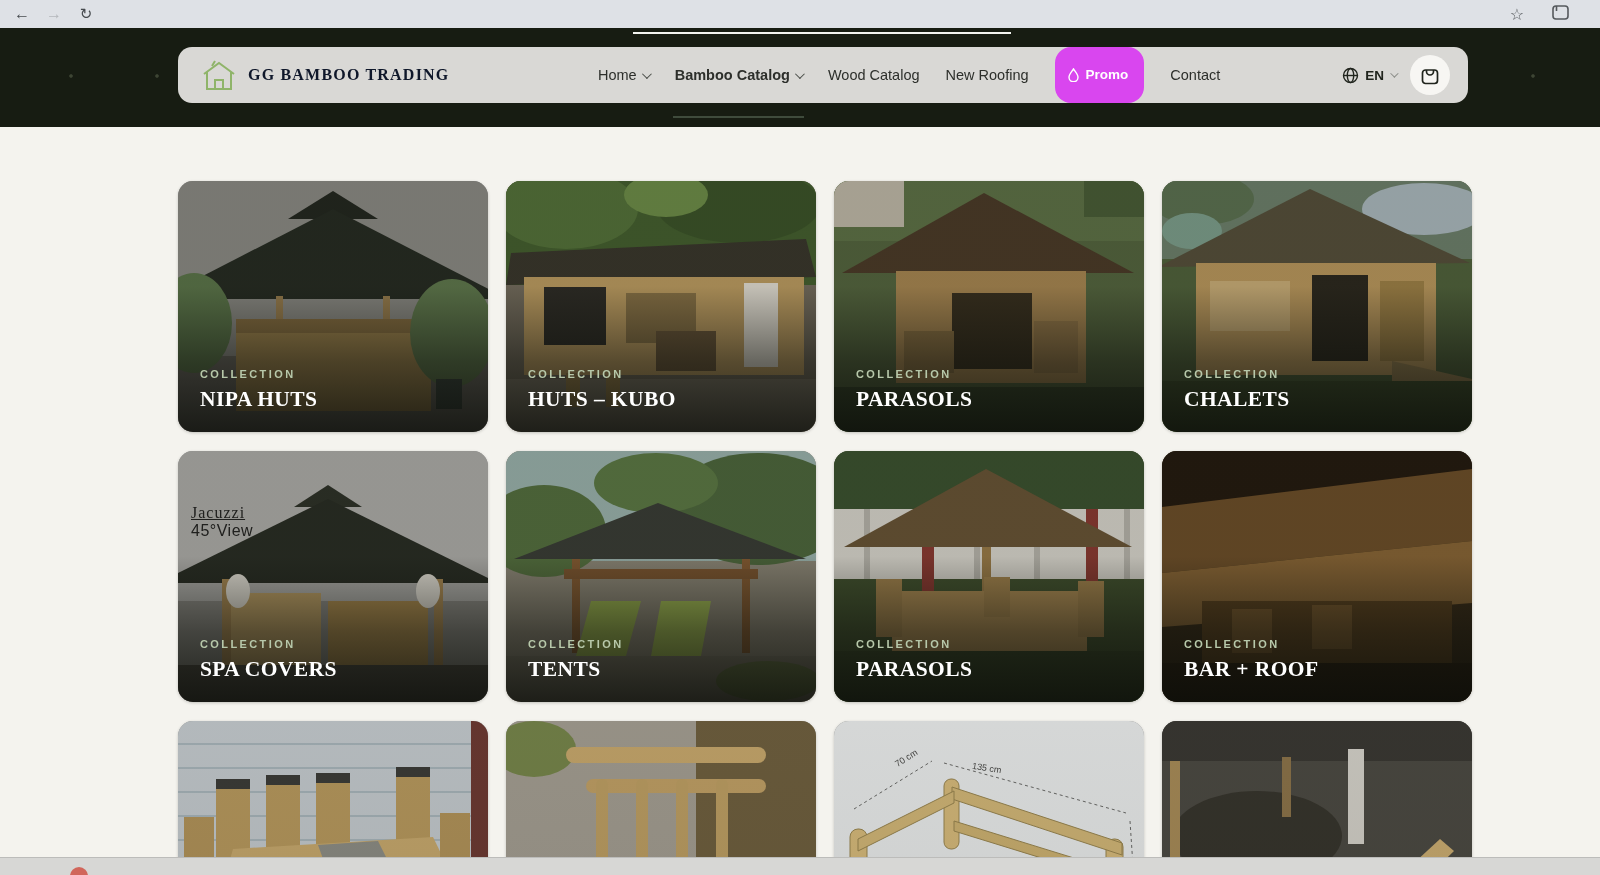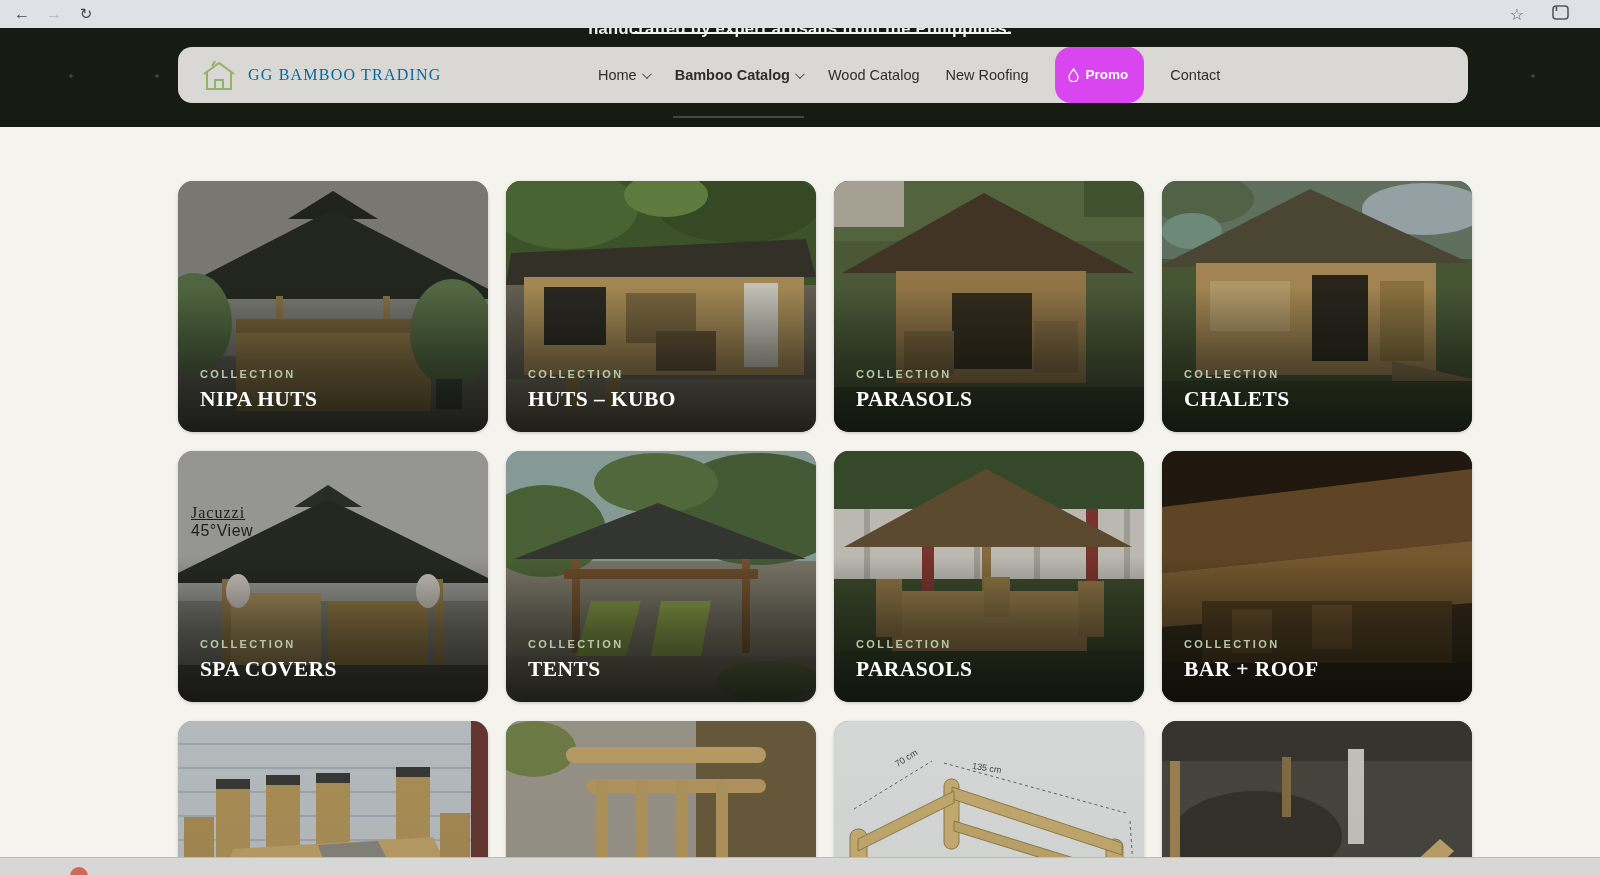--- a/index.html
+++ b/index.html
@@ -24,21 +24,21 @@
   
   .band { position:absolute; top:28px; left:0; width:1600px; height:99px; background:#171c12; overflow:hidden; z-index:10;
           background-image: radial-gradient(circle, rgba(160,176,138,.28) 1.3px, rgba(160,176,138,0) 2.2px);
           background-size:86px 56px; background-position:28px 20px; }
   .hero-clip { position:absolute; top:-9px; left:0; width:100%; text-align:center; font-size:16.5px; font-weight:600;
                color:#eef0ea; letter-spacing:.3px; white-space:nowrap; }
   .hero-line { position:absolute; top:4px; left:calc(50% - 167px); width:378px; height:2px; background:#f2f3ef; }
 
   .hpill { position:absolute; left:178px; top:19px; width:1290px; height:56px; background:#d9d8d5; border-radius:14px; }
   .logo { position:absolute; left:22px; top:0; height:56px; display:flex; align-items:center; gap:10px; cursor:pointer; }
-  .brand { font-family:"Liberation Serif", serif; font-weight:400; font-size:16px; letter-spacing:1.2px; color:#0369a1; }
+  .brand { font-family:"Liberation Serif", serif; font-weight:700; font-size:16px; letter-spacing:1.2px; color:#0f172a; }
 
   .mainnav { position:absolute; left:420px; top:0; height:56px; display:flex; gap:26px; }
   .nav-item { position:relative; font-size:14.5px; color:#2d2f2b; cursor:pointer; display:flex; align-items:center; gap:5px; white-space:nowrap; }
   .nav-item.active { font-weight:700; }
   .nav-item.active::after { content:""; position:absolute; left:-2px; right:-2px; bottom:-15px; height:2px; background:#3f4b3c; }
   .chev { width:7px; height:7px; border-right:1.6px solid #4c4f4a; border-bottom:1.6px solid #4c4f4a; transform:rotate(45deg) translateY(-2px); }
   .chev.sm { width:6px; height:6px; }
   .promo-btn { display:flex; align-items:center; gap:7px; background:#d946ef; color:#ffffff; font-weight:700; font-size:13.5px;
                border:none; border-radius:16px; padding:7px 16px 8px 13px; cursor:pointer; }
 
@@ -82,21 +82,20 @@
   <div class="star">☆</div>
   <div class="panel">
     <svg width="18" height="16" viewBox="0 0 18 16">
         <rect x="1" y="1" width="15" height="13" rx="3" fill="none" stroke="#55595d" stroke-width="1.6"></rect>
         <line x1="4.5" y1="1" x2="4.5" y2="6" stroke="#55595d" stroke-width="1.6"></line>
       </svg>
   </div>
 </div>
 
 <div class="band">
-  <div class="hero-clip">handcrafted by expert artisans from the Philippines.</div>
   <div class="hero-line"></div>
 
   <div class="hpill">
     <div class="logo">
       <svg width="38" height="34" viewBox="0 0 38 34">
         <g fill="none" stroke="#8fb469" stroke-width="2">
           <polyline points="4,16 19,5 34,16"></polyline>
           <polyline points="7,14 7,31 31,31 31,14"></polyline>
           <rect x="15" y="22" width="8" height="9"></rect>
           <line x1="12" y1="8" x2="15" y2="3"></line>
@@ -124,20 +123,41 @@
         <svg width="11" height="14" viewBox="0 0 11 14">
           <path d="M5.5 1 C7.5 4 10 6.5 10 9.2 A4.5 4.5 0 0 1 1 9.2 C1 6.5 3.5 4 5.5 1 Z" fill="none" stroke="#ffffff" stroke-width="1.4"></path>
         </svg>
         <span>Promo</span>
       </button>
       <div class="nav-item">
         <span>Contact</span>
       </div>
     </nav>
 
+    <div class="hright">
+      <div class="lang">
+        <svg width="17" height="17" viewBox="0 0 17 17">
+          <g fill="none" stroke="#20241d" stroke-width="1.4">
+            <circle cx="8.5" cy="8.5" r="7"></circle>
+              <ellipse cx="8.5" cy="8.5" rx="3.2" ry="7"></ellipse>
+            <line x1="1.5" y1="8.5" x2="15.5" y2="8.5"></line>
+          </g>
+        </svg>
+        <span>EN</span>
+        <span class="chev sm"></span>
+      </div>
+      <div class="bag-circle">
+        <svg width="20" height="21" viewBox="0 0 20 21">
+          <g fill="none" stroke="#20241d" stroke-width="1.7">
+            <rect x="2.5" y="5" width="15" height="13.5" rx="3"></rect>
+            <path d="M6.5 5 v1.5 a3.5 3.5 0 0 0 7 0 V5"></path>
+          </g>
+        </svg>
+      </div>
+    </div>
   </div>
 </div>
 
 <div class="grid">
 
   <a class="card">
     <svg class="scene" viewBox="0 0 310 251" preserveAspectRatio="none">
       <rect width="310" height="251" fill="#8d8c86"></rect>
         <rect y="175" width="310" height="76" fill="#6e6a63"></rect>
       <polygon points="155,10 200,38 110,38" fill="#23271f"></polygon>

